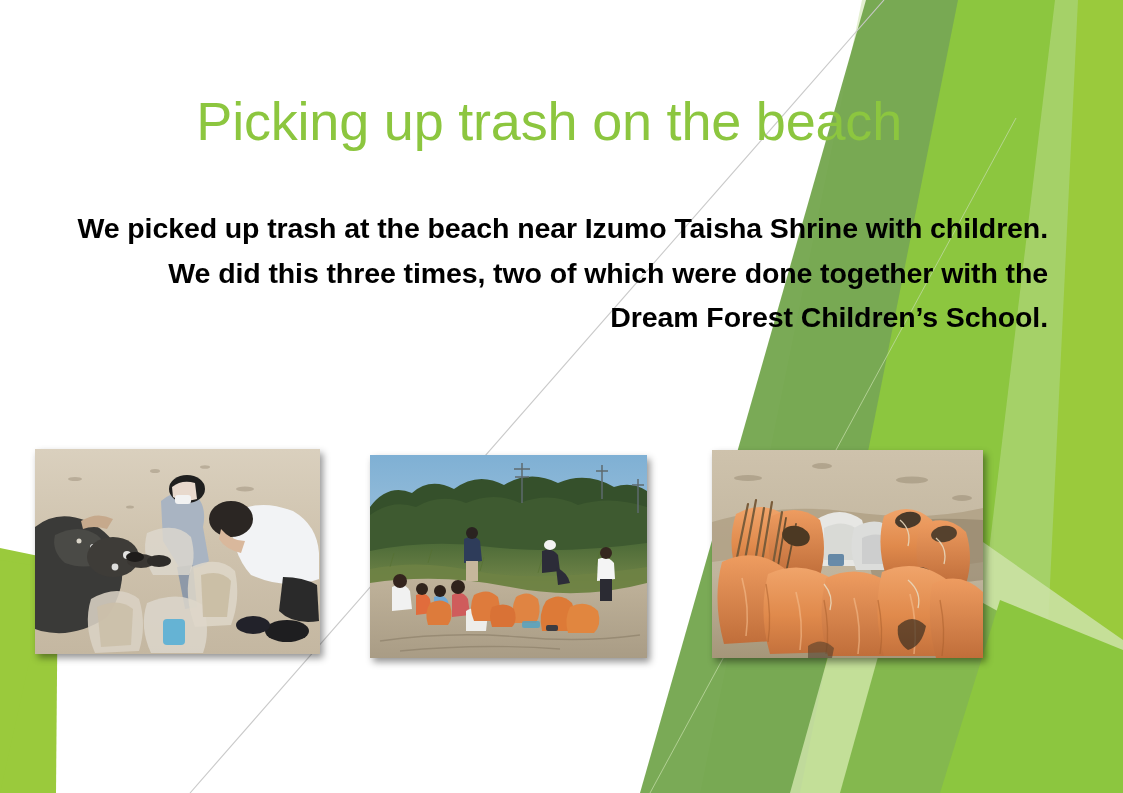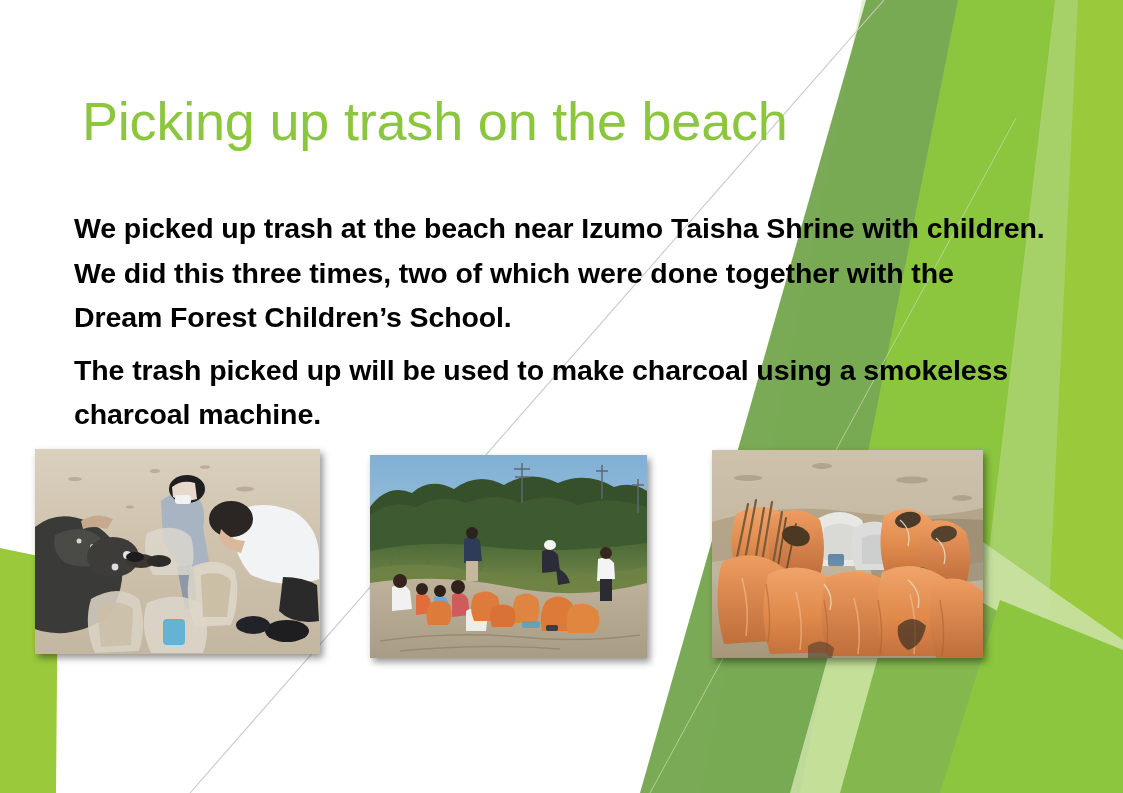--- a/index.html
+++ b/index.html
@@ -10,20 +10,21 @@
   }
   body {
     font-family: "Liberation Sans", "DejaVu Sans", sans-serif;
   }
   #slide {
     position: relative;
     width: 1123px;
     height: 793px;
     background: #ffffff;
     overflow: hidden;
+    text-align: right;
   }
 
   
   #decor {
     position: absolute;
     left: 0; top: 0;
     width: 1123px;
     height: 793px;
     pointer-events: none;
   }
@@ -92,21 +93,20 @@
     <polygon points="0,560 50,568 0,793" fill="#9ACA3C"></polygon>
 
     <line x1="884" y1="0" x2="190" y2="793" stroke="#C9C9C9" stroke-width="1.1"></line>
     <line x1="1016" y1="118" x2="650" y2="793" stroke="#BFD9A2" stroke-width="1" opacity="0.8"></line>
   </svg>
 
   <div id="title">Picking up trash on the beach</div>
 
   <div id="bodytext">
     <p>We picked up trash at the beach near Izumo Taisha Shrine with children. We did this three times, two of which were done together with the Dream Forest Children’s School.</p>
-    <p>The trash picked up will be used to make charcoal using a smokeless charcoal machine.</p>
   </div>
 
   <div class="photo" id="photo-1">
     <svg viewBox="0 0 285 205" width="285" height="205">
       <defs>
         <linearGradient id="p1sand" x1="0" y1="0" x2="0" y2="1">
           <stop offset="0%" stop-color="#DAD0BE"></stop>
           <stop offset="45%" stop-color="#CFC3AE"></stop>
           <stop offset="100%" stop-color="#C4B7A1"></stop>
         </linearGradient>

